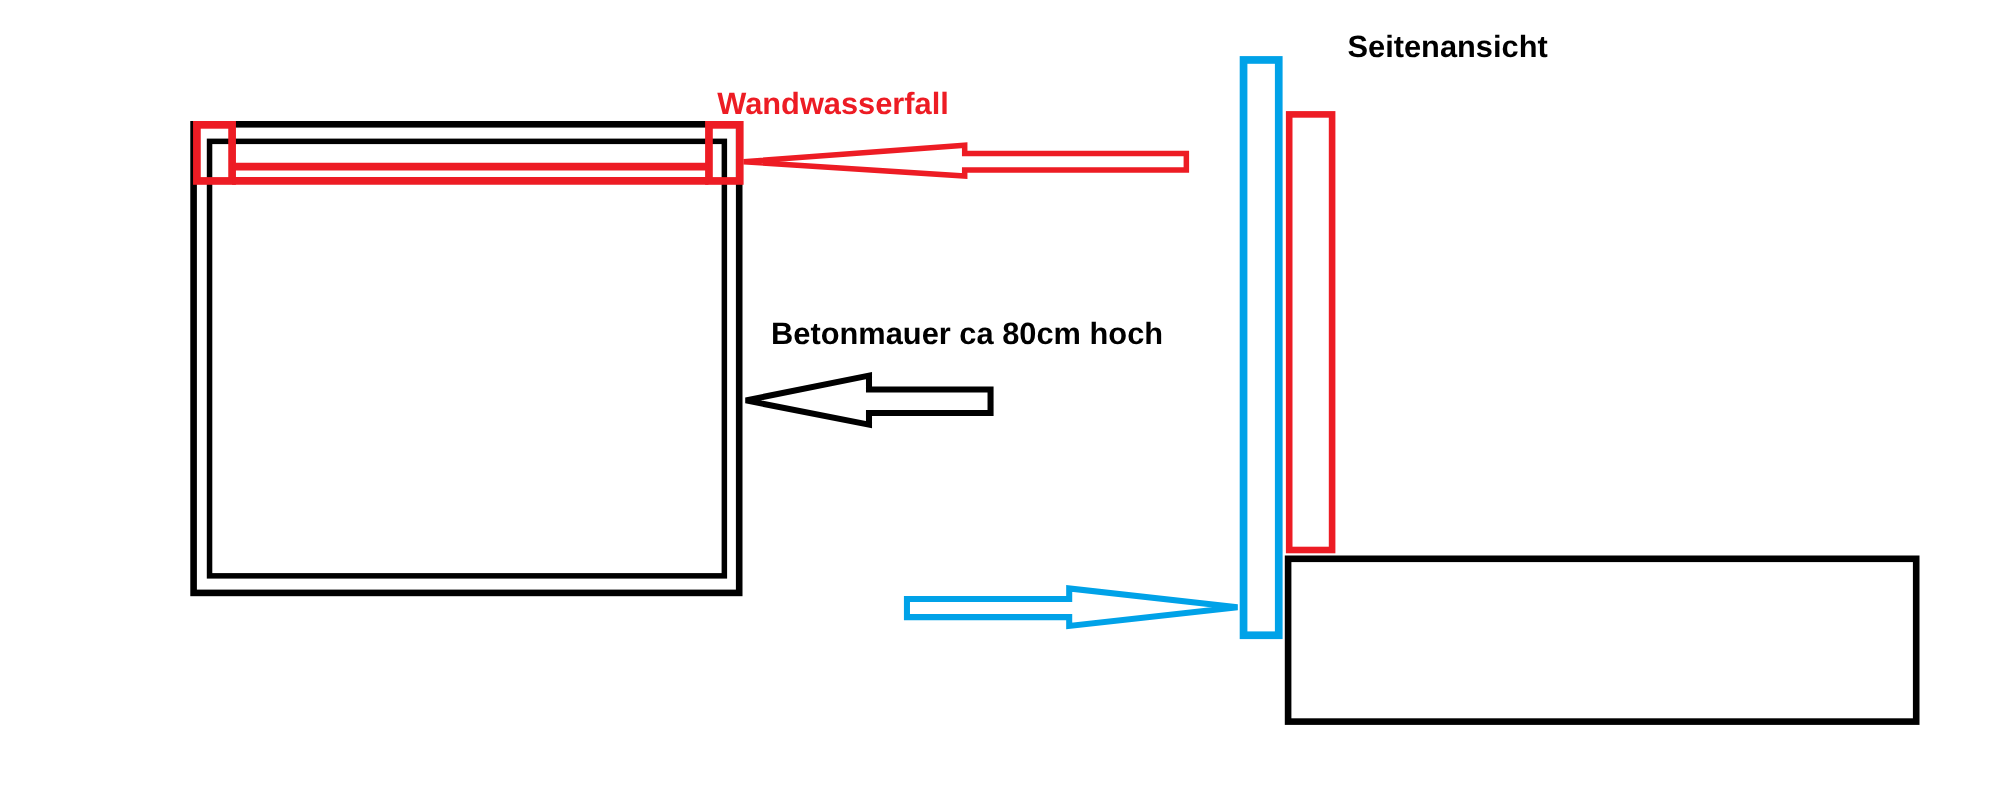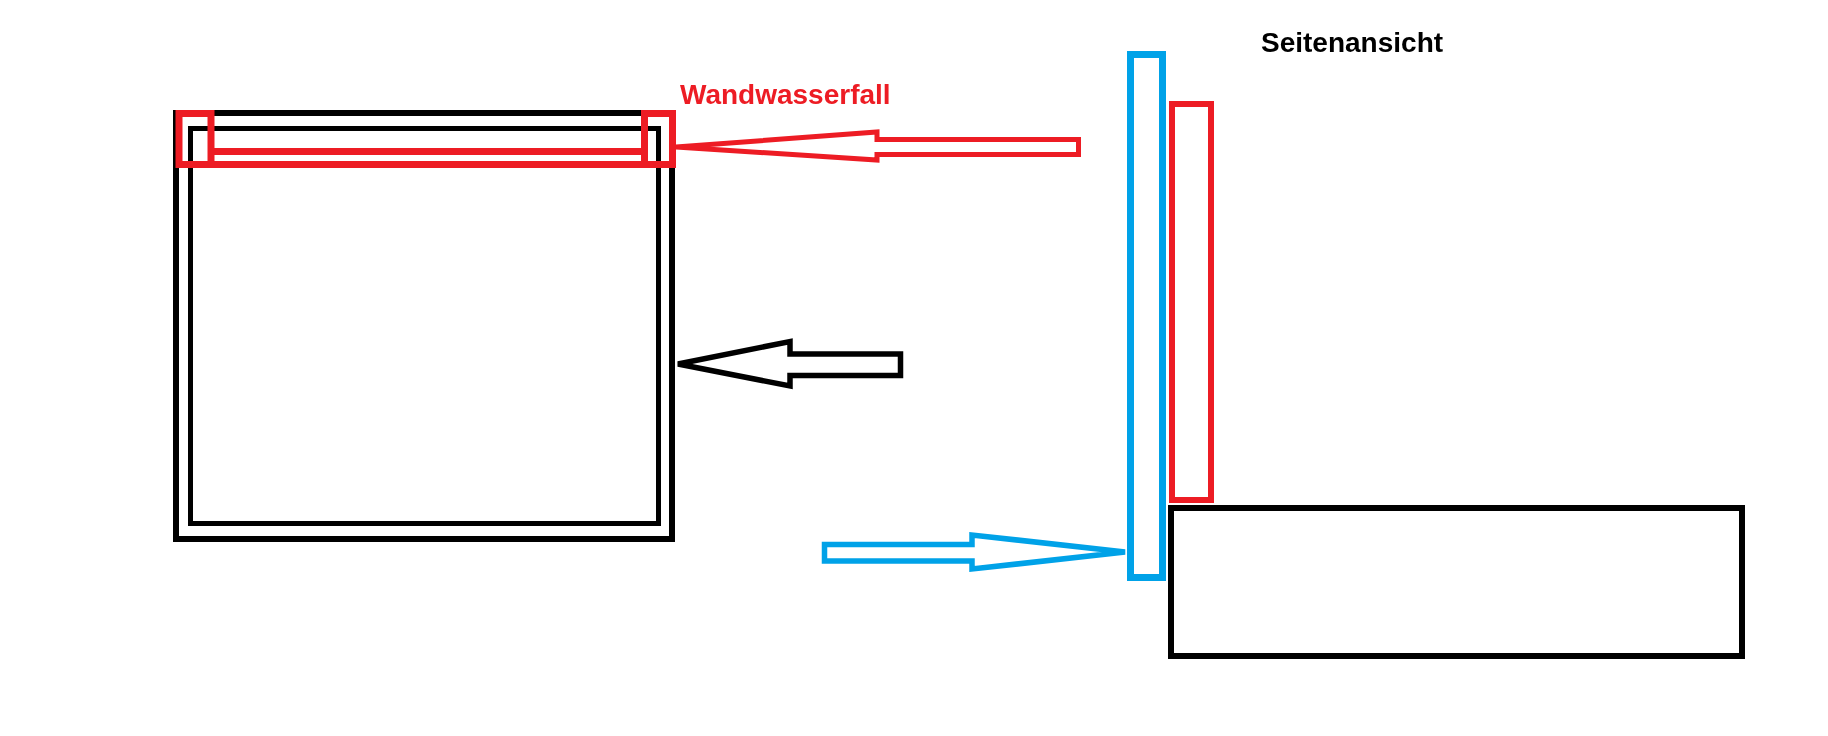--- a/index.html
+++ b/index.html
@@ -59,19 +59,20 @@
 
     <rect x="1130.5" y="54.5" width="32" height="523" stroke-width="7" class="stroke-cyan fill-none"></rect>
 
     <rect x="1172" y="104" width="39" height="396" stroke-width="6" class="stroke-red fill-none"></rect>
 
     <rect x="1171" y="508" width="571" height="148" stroke-width="6" class="stroke-ink fill-none"></rect>
 
     <polygon points="1125,552 972,535 972,544.5 824.5,544.5 824.5,561 972,561 972,569" stroke-width="5.5" stroke-linejoin="miter" class="stroke-cyan fill-paper"></polygon>
   </svg>
 
-  <div class="label label-red" style="left:680px; top:80px;">Wandwasserfall</div>
+  <div class="label label-red" style="left:652px; top:80px;">Wandwasserfall</div>
 
+  <div class="label label-ink" style="left:701px; top:289px;">Betonmauer ca 80cm hoch</div>
 
-  <div class="label label-ink" style="left:1261px; top:28px;">Seitenansicht</div>
+  <div class="label label-ink" style="left:1225px; top:28px;">Seitenansicht</div>
 
 
 </div>
 
 </body></html>

